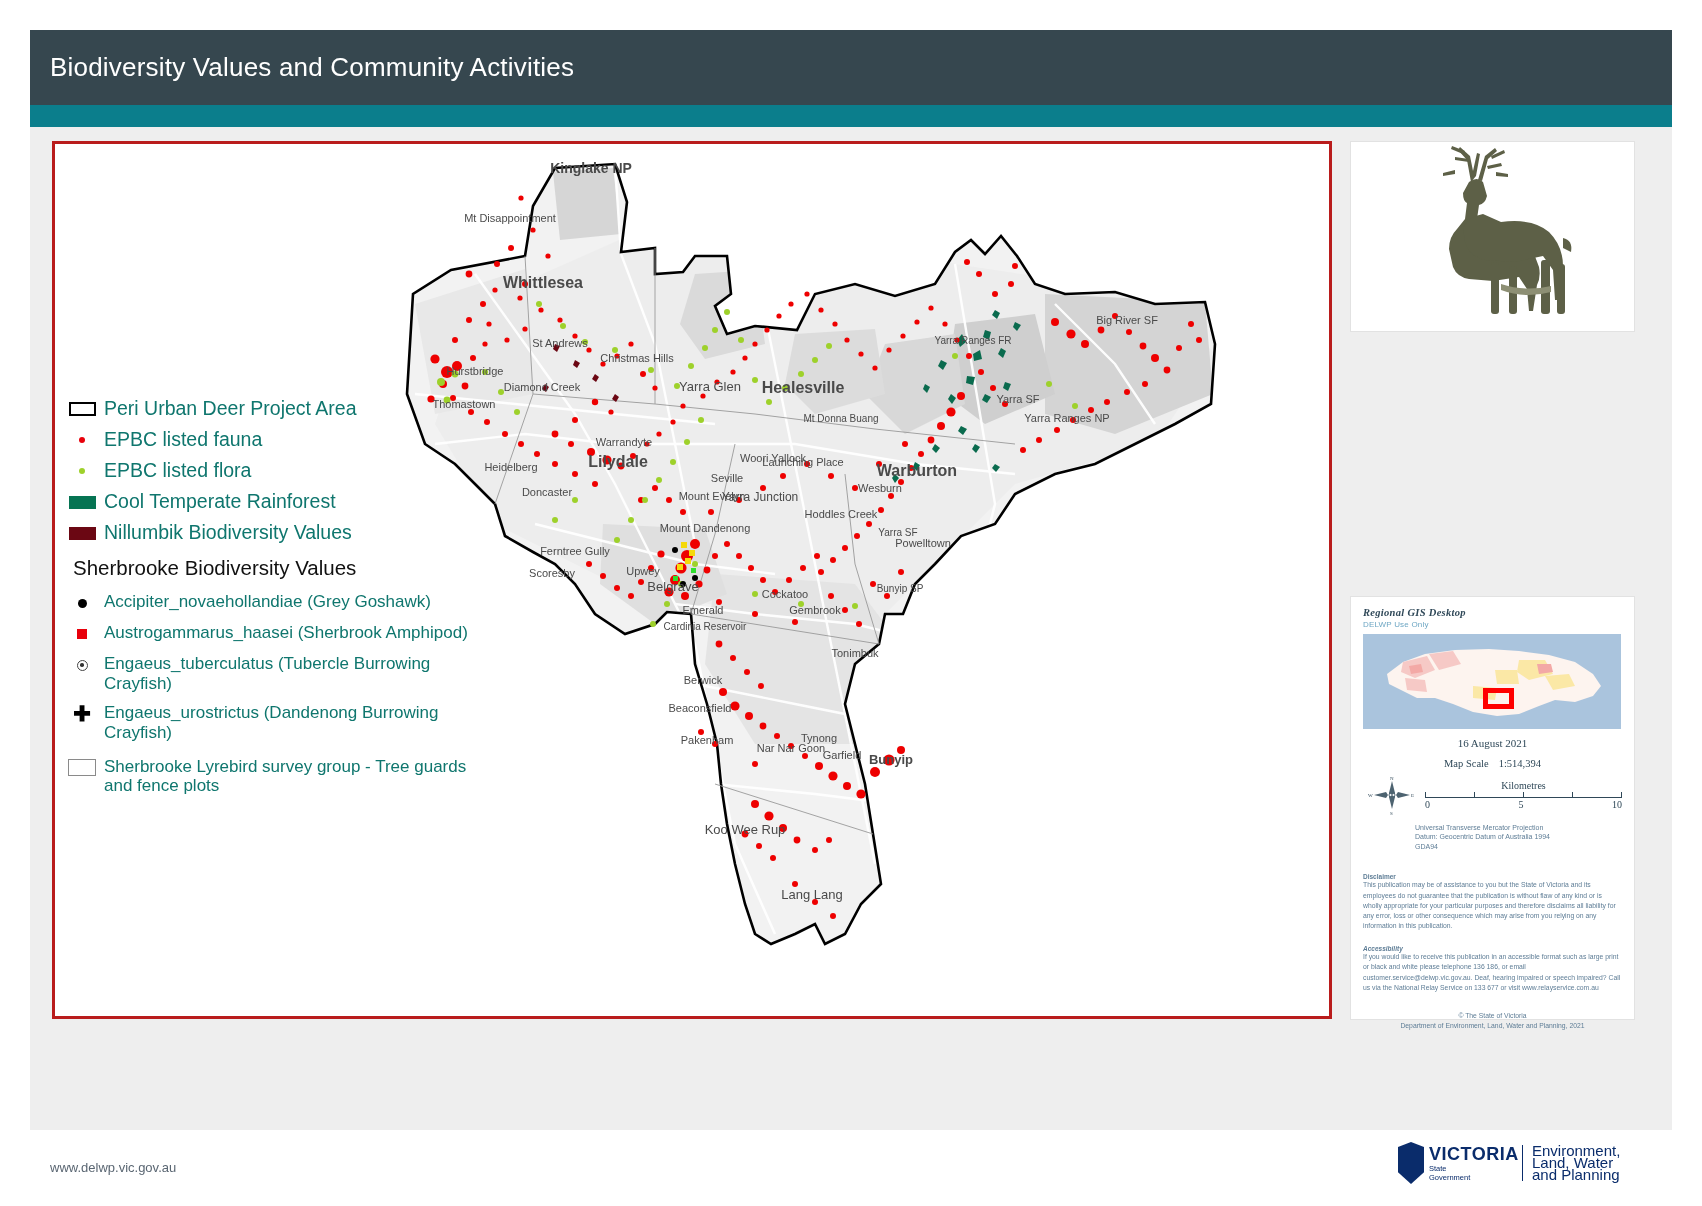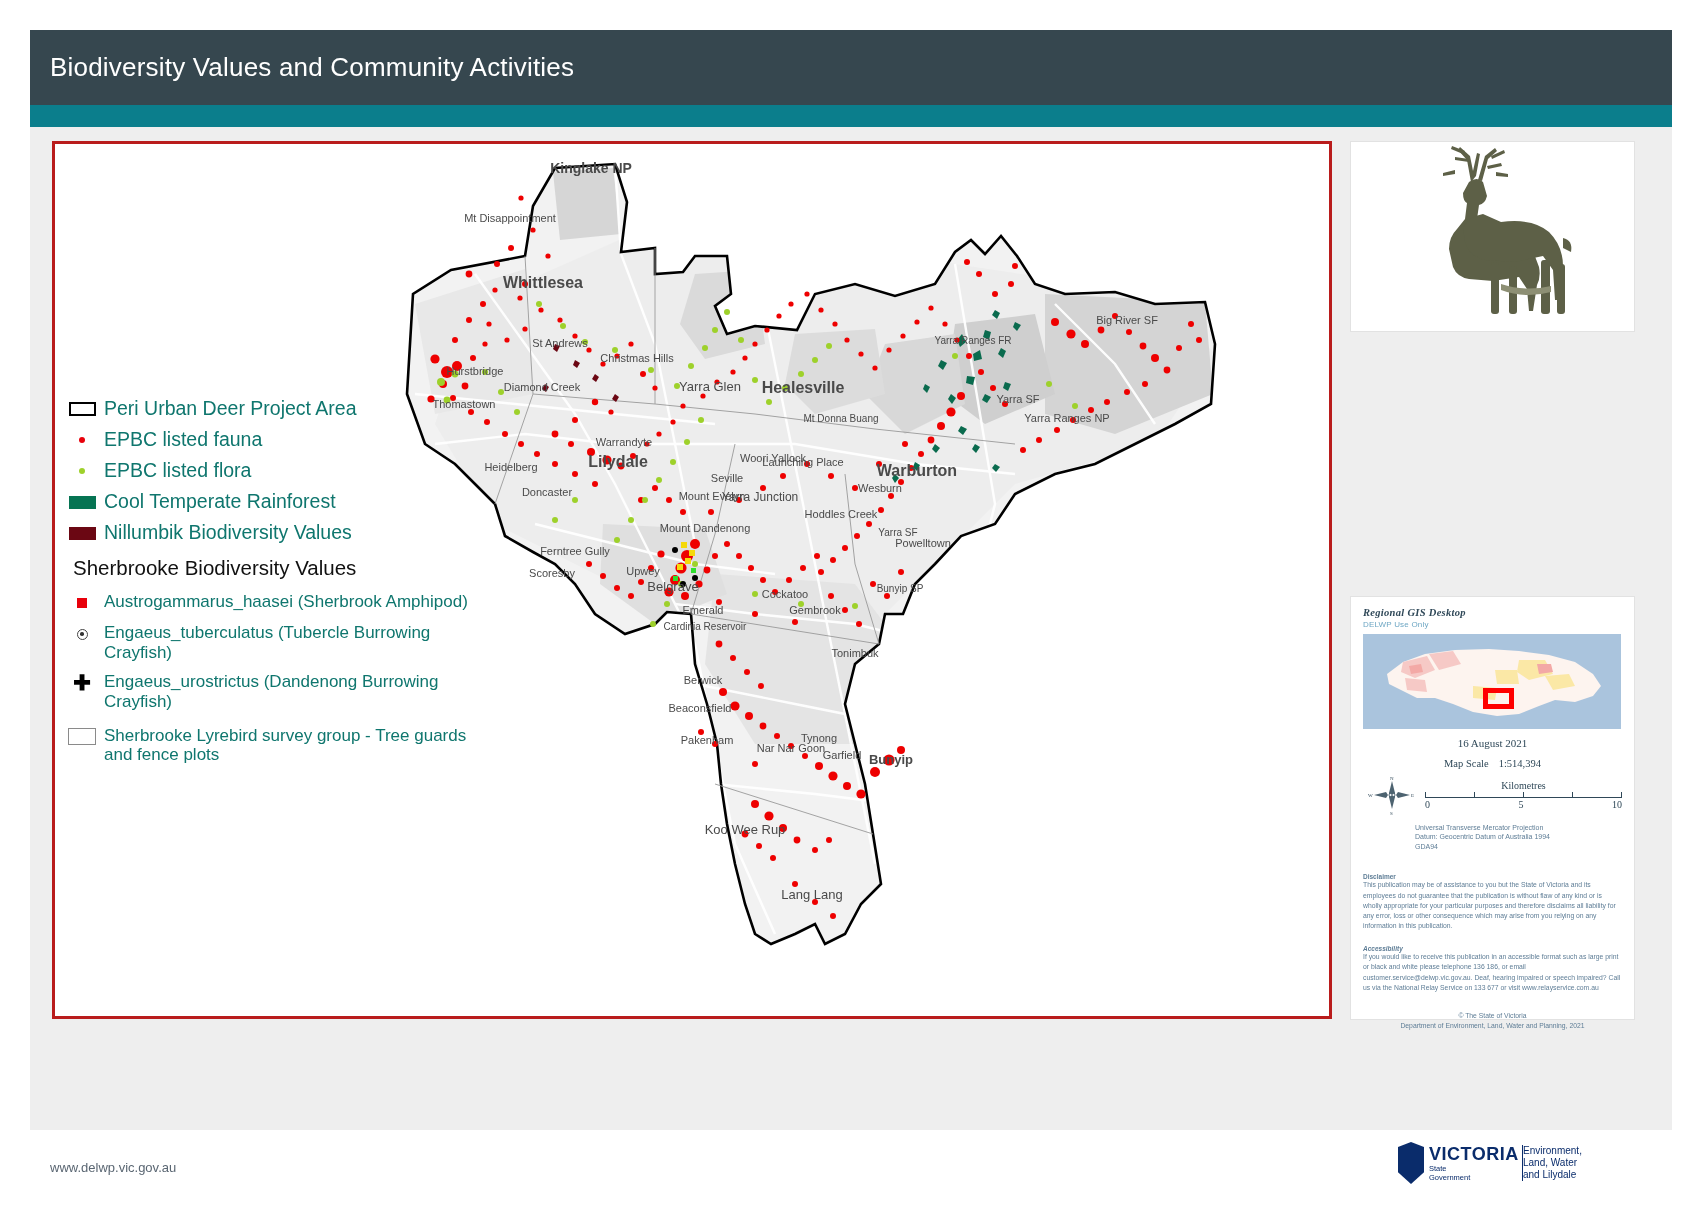--- a/index.html
+++ b/index.html
@@ -115,21 +115,21 @@
     position: absolute; left: 50px; top: 1160px;
     font-size: 13px; color: #5a6672;
   }
   .vic-logo { position: absolute; left: 1398px; top: 1142px; width: 110px; height: 46px; }
   .vic-logo .lion { position: absolute; left: 0; top: 0; width: 26px; height: 42px; background: #0a2c6b;
     clip-path: polygon(50% 0%, 100% 12%, 100% 72%, 50% 100%, 0% 72%, 0% 12%); }
   .vic-logo .txt { position: absolute; left: 31px; top: 3px; color: #0a2c6b; }
   .vic-logo .t1 { font-size: 18px; font-weight: bold; letter-spacing: .5px; line-height: 19px; }
   .vic-logo .t2 { font-size: 7.5px; line-height: 9px; }
   .dept-logo { position: absolute; left: 1522px; top: 1145px; color: #0a2c6b;
-    font-size: 10px; line-height: 12px; border-left: 1px solid #0a2c6b; padding-left: 0; }
+    font-size: 15px; line-height: 12px; border-left: 1px solid #0a2c6b; padding-left: 9px; }
 
   
   .map-svg { position: absolute; left: 0; top: 0; width: 1280px; height: 878px; }
   .mlabel { font-family: "Liberation Sans", sans-serif; fill: #4a4a4a; }
 </style>
 </head>
 <body>
 
 <div class="slide">
 
@@ -577,20 +577,26 @@
 
     <div class="leg-row">
       <div class="leg-sym">
         <div class="sym-box-maroon"></div>
       </div>
       <div class="leg-txt">Nillumbik Biodiversity Values</div>
     </div>
 
     <div class="leg-head">Sherbrooke Biodiversity Values</div>
 
+    <div class="leg-row">
+      <div class="leg-sym">
+        <div class="sym-dot-black"></div>
+      </div>
+      <div class="leg-txt small">Accipiter_novaehollandiae (Grey Goshawk)</div>
+    </div>
 
 
     <div class="leg-row">
       <div class="leg-sym">
         <div class="sym-sq-red"></div>
       </div>
       <div class="leg-txt small">Austrogammarus_haasei (Sherbrook Amphipod)</div>
     </div>
 
 
@@ -736,16 +742,16 @@
     <div class="txt">
       <div class="t1">VICTORIA</div>
       <div class="t2">State</div>
       <div class="t2">Government</div>
     </div>
   </div>
 
   <div class="dept-logo">
     <div>Environment,</div>
     <div>Land, Water</div>
-    <div>and Lilydale</div>
+    <div>and Planning</div>
   </div>
 
 </div>
 
 </body></html>

